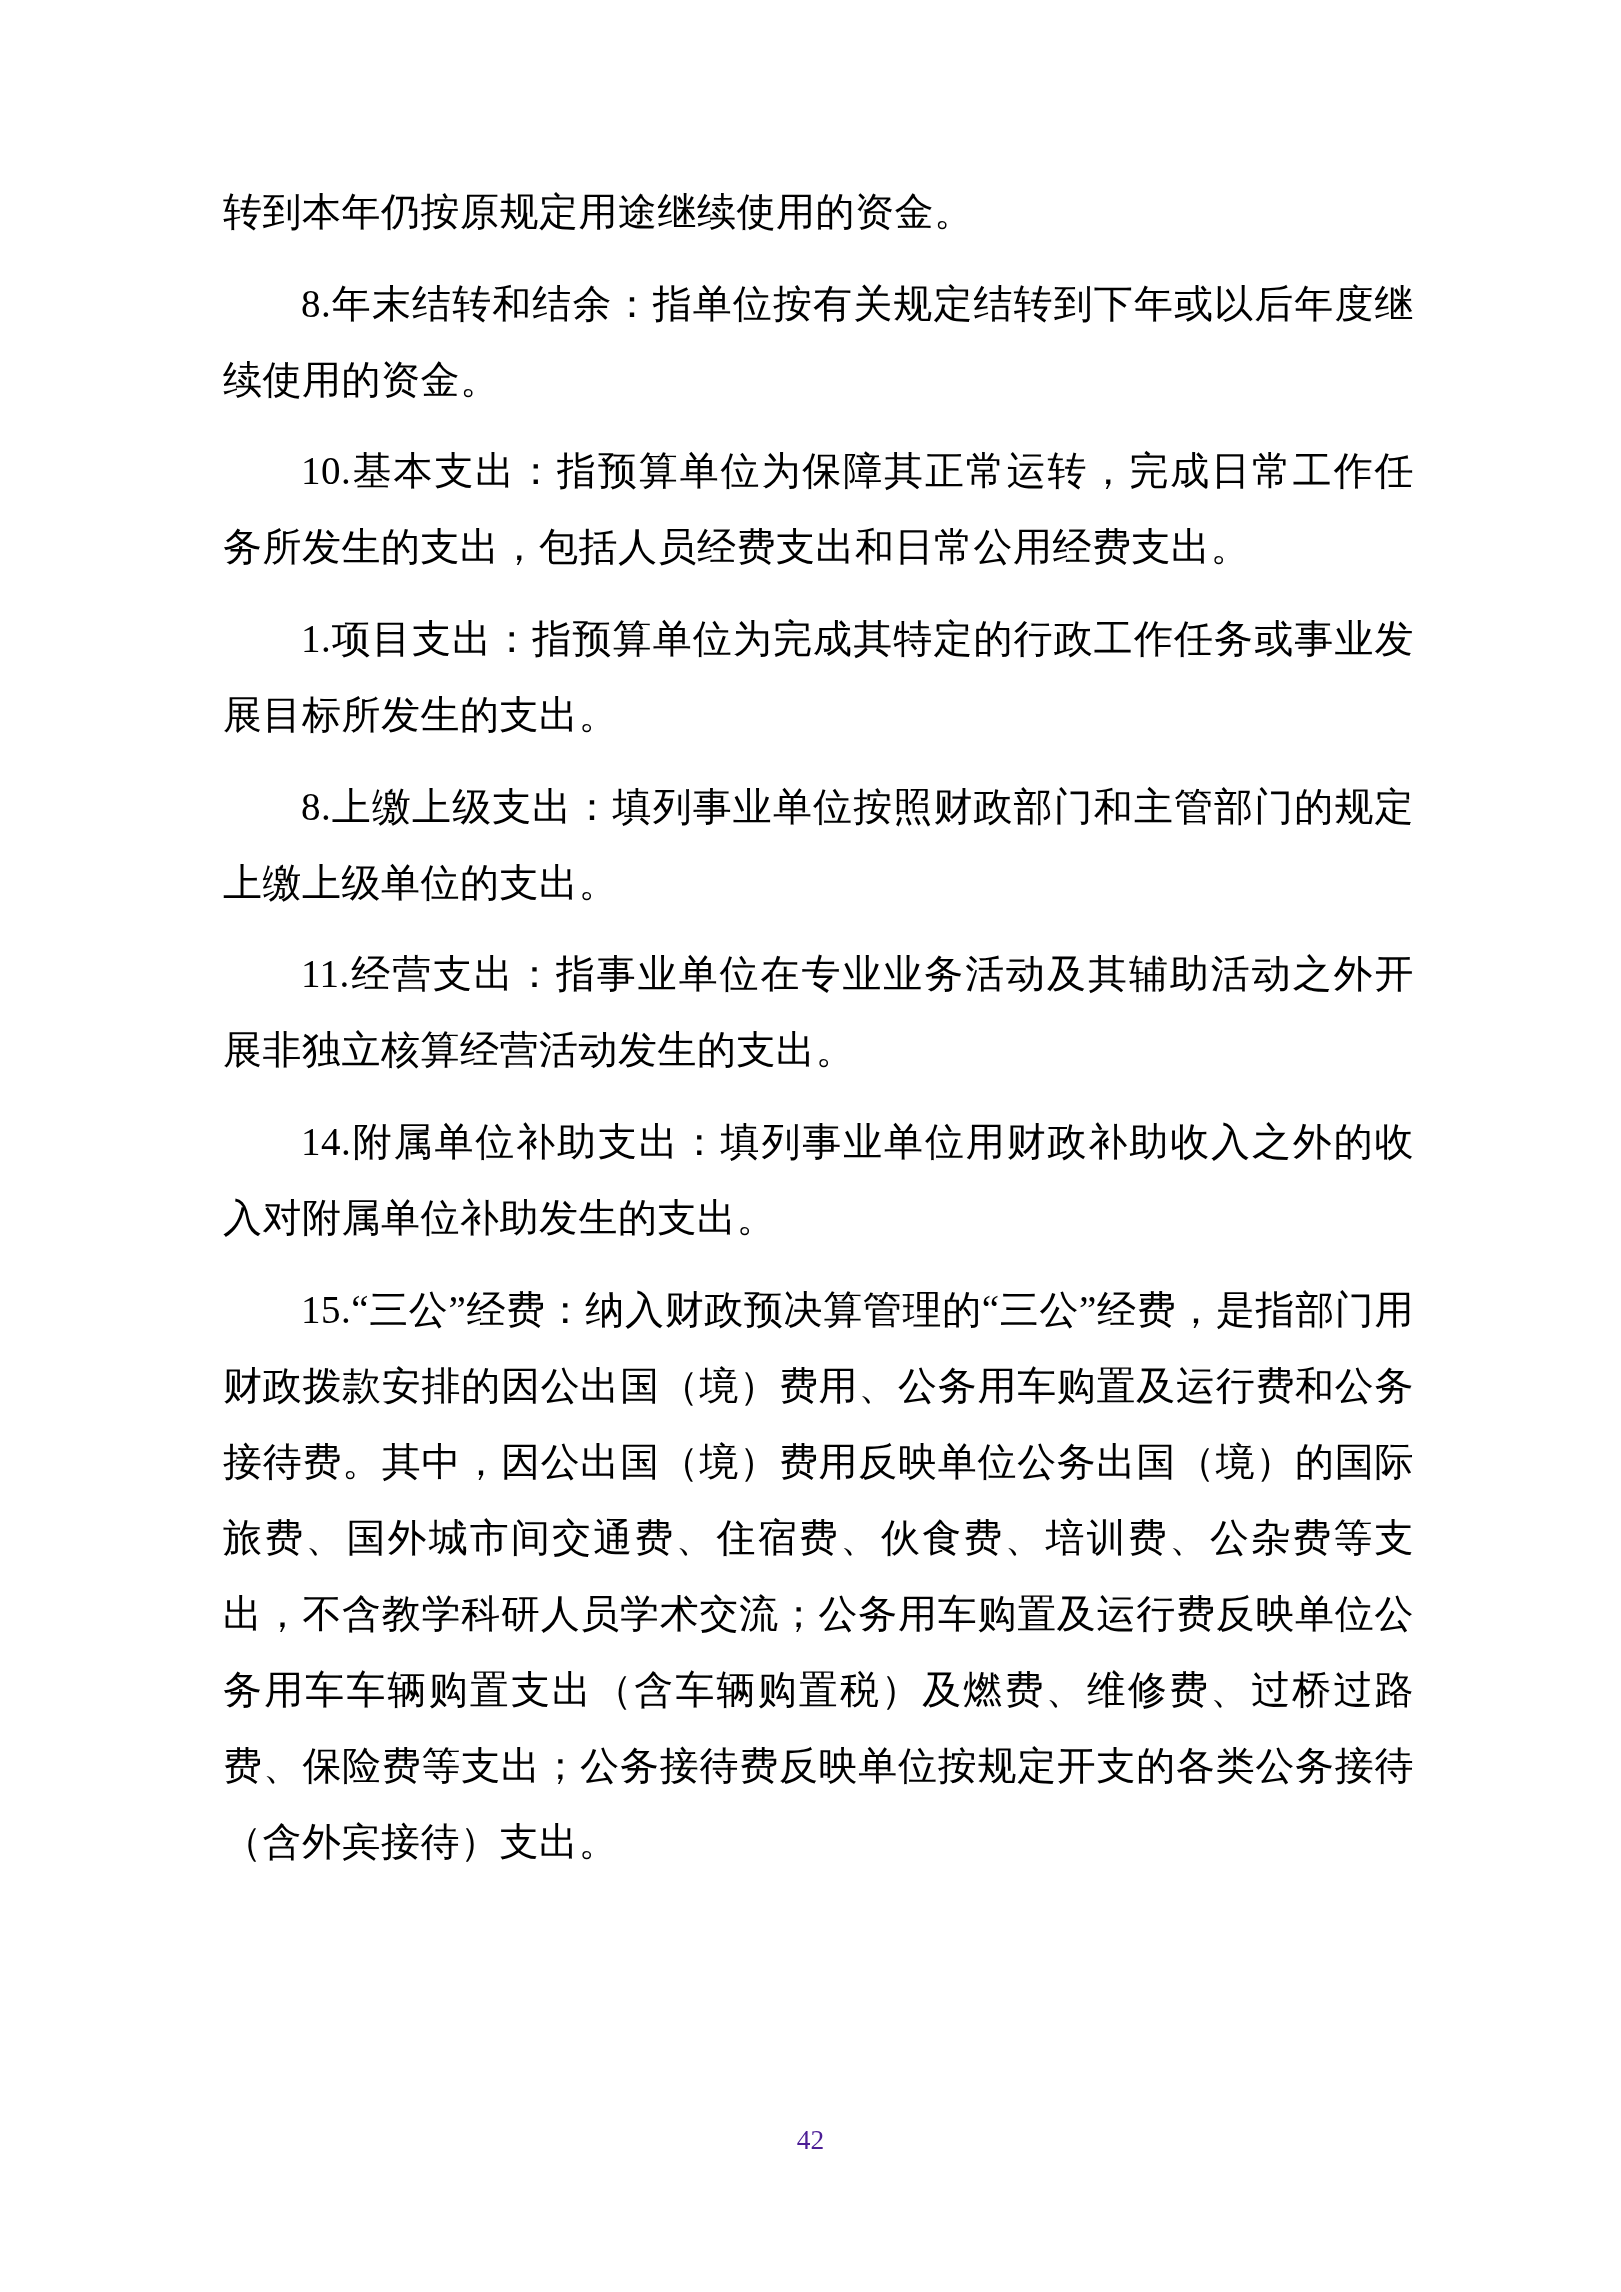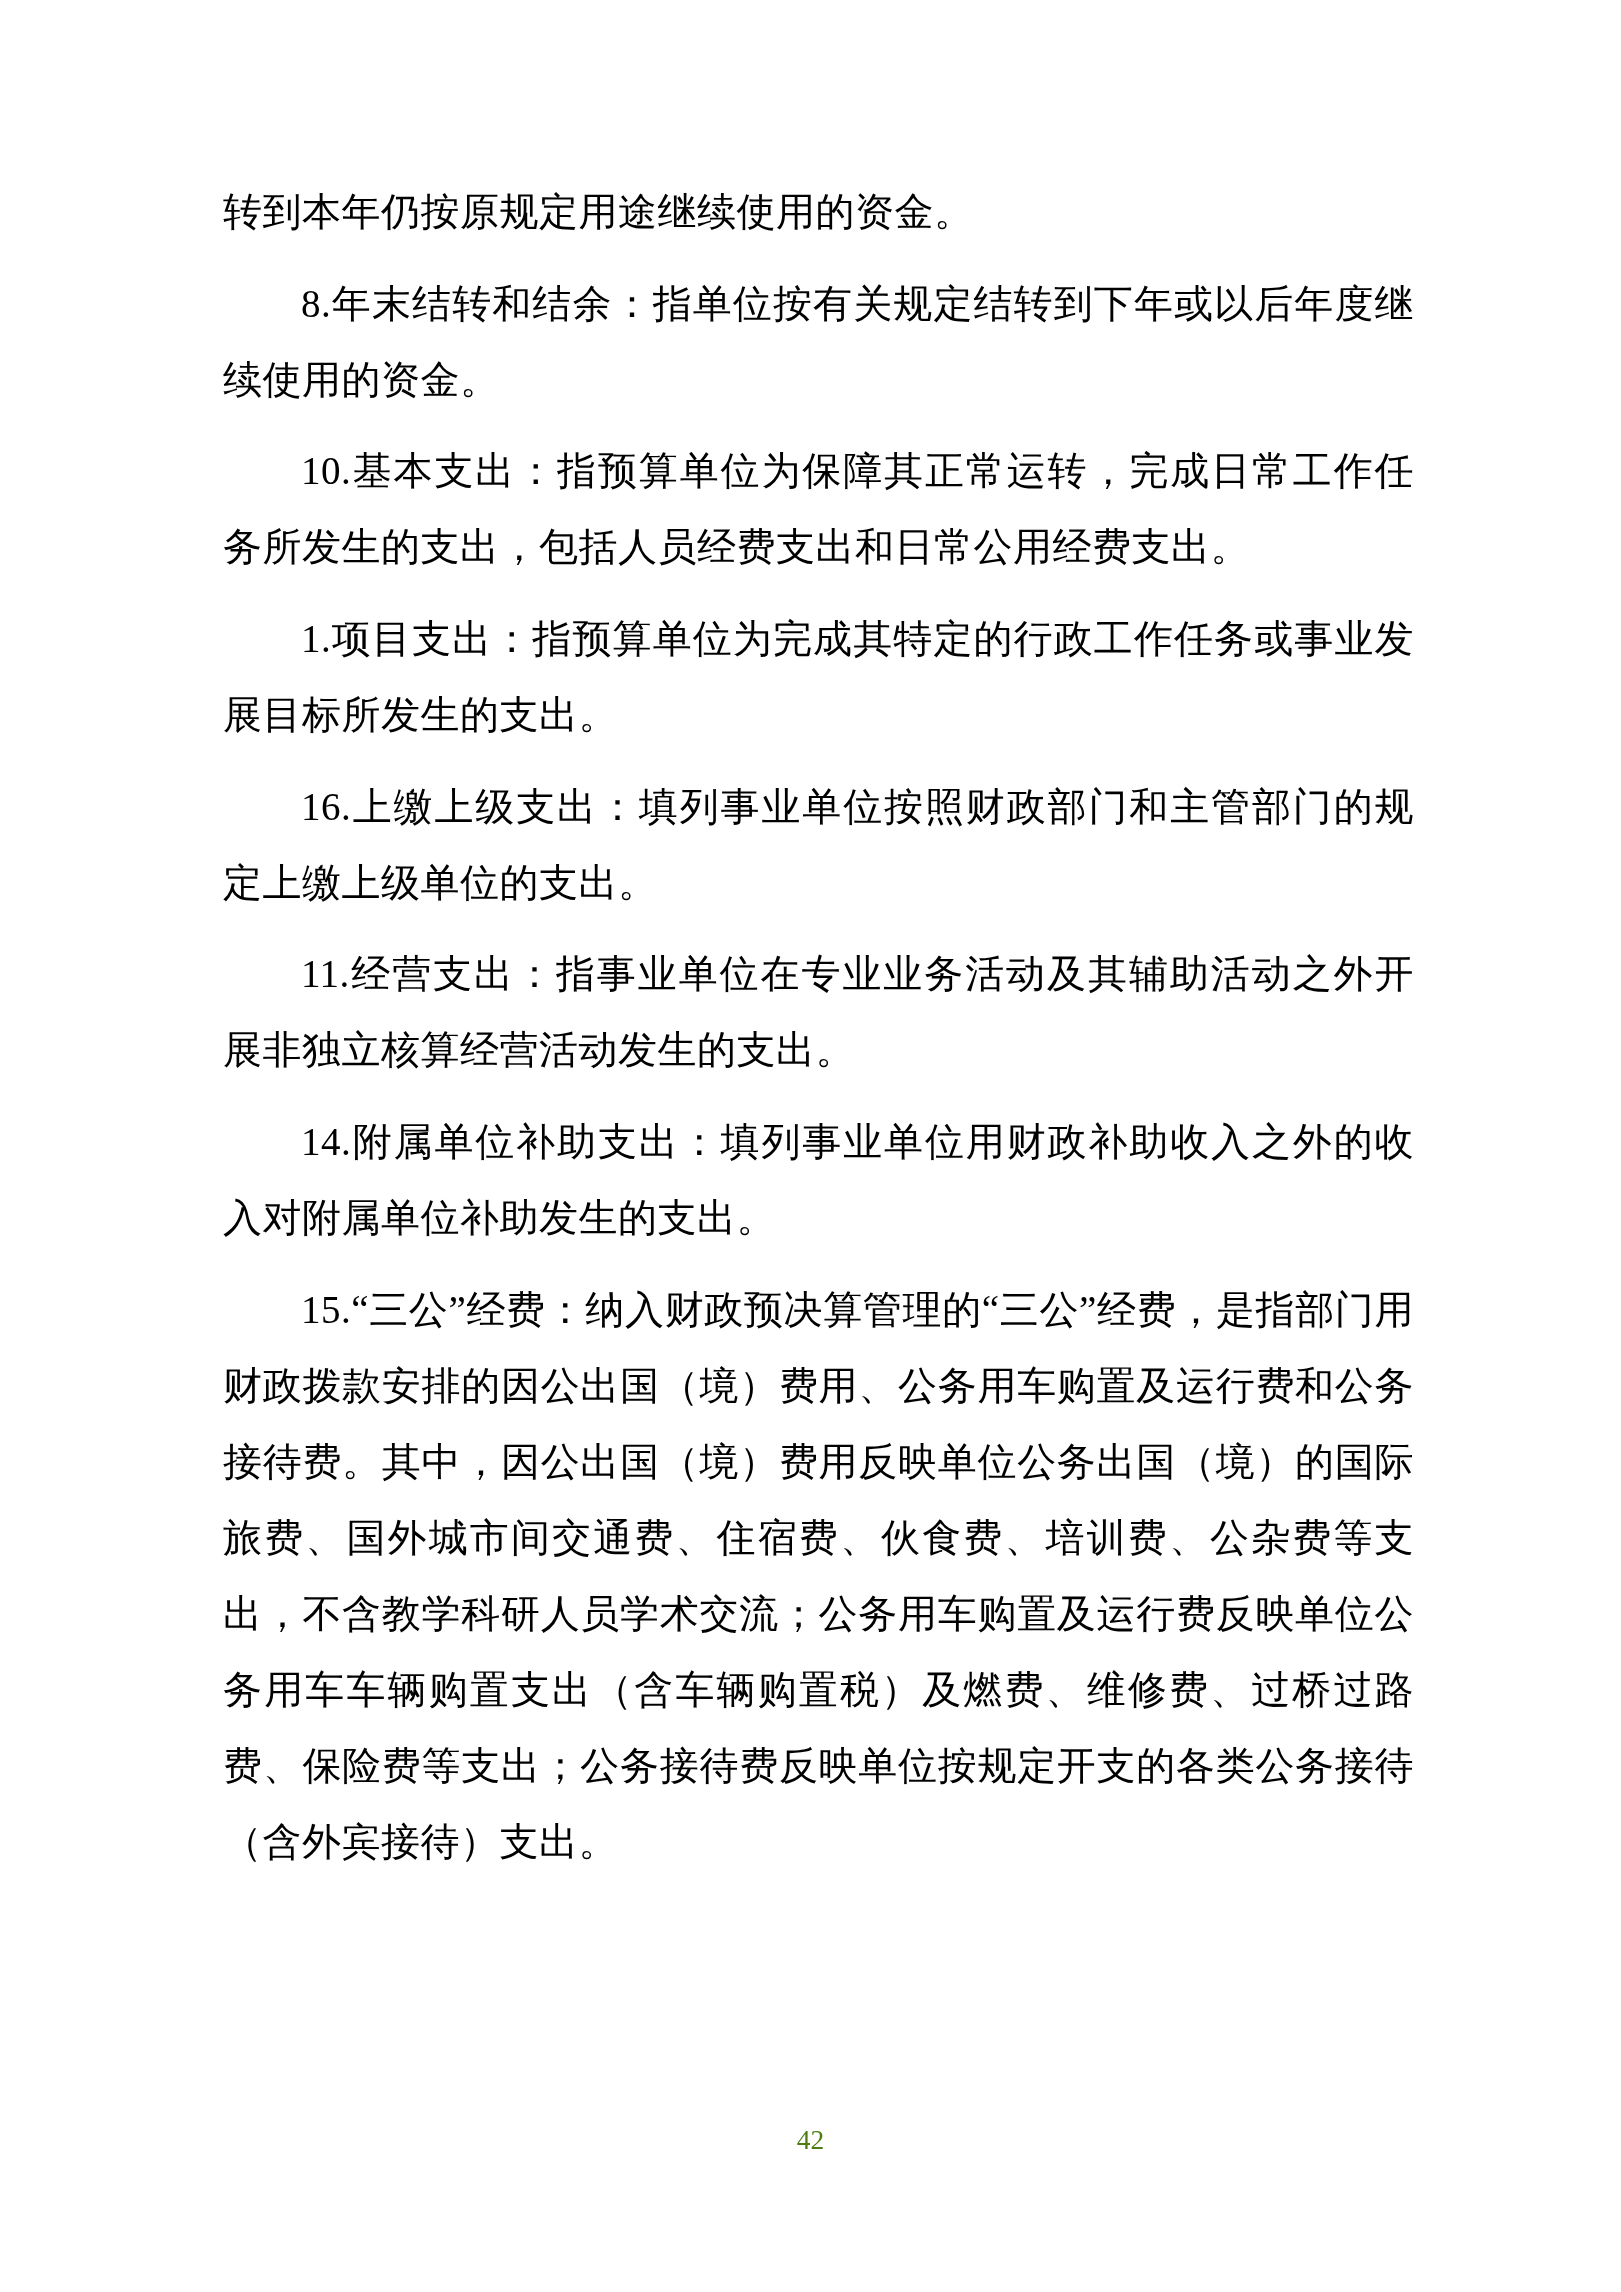--- a/index.html
+++ b/index.html
@@ -39,39 +39,39 @@
     text-indent: 0;
   }
   .page-number {
     position: absolute;
     left: 0;
     right: 0;
     top: 2125px;
     text-align: center;
     font-family: "Liberation Serif", "DejaVu Serif", serif;
     font-size: 27.4px;
-    color: #4d7c0f;
+    color: #4c1d95;
   }
 </style>
 </head>
 <body>
 
 <div class="page">
 
   <div class="content">
 
     <p class="para noindent">转到本年仍按原规定用途继续使用的资金。</p>
 
     <p class="para indent">8.年末结转和结余：指单位按有关规定结转到下年或以后年度继续使用的资金。</p>
 
     <p class="para indent">10.基本支出：指预算单位为保障其正常运转，完成日常工作任务所发生的支出，包括人员经费支出和日常公用经费支出。</p>
 
     <p class="para indent">1.项目支出：指预算单位为完成其特定的行政工作任务或事业发展目标所发生的支出。</p>
 
-    <p class="para indent">16.上缴上级支出：填列事业单位按照财政部门和主管部门的规定上缴上级单位的支出。</p>
+    <p class="para indent">8.上缴上级支出：填列事业单位按照财政部门和主管部门的规定上缴上级单位的支出。</p>
 
     <p class="para indent">11.经营支出：指事业单位在专业业务活动及其辅助活动之外开展非独立核算经营活动发生的支出。</p>
 
     <p class="para indent">14.附属单位补助支出：填列事业单位用财政补助收入之外的收入对附属单位补助发生的支出。</p>
 
     <p class="para indent">15.“三公”经费：纳入财政预决算管理的“三公”经费，是指部门用财政拨款安排的因公出国（境）费用、公务用车购置及运行费和公务接待费。其中，因公出国（境）费用反映单位公务出国（境）的国际旅费、国外城市间交通费、住宿费、伙食费、培训费、公杂费等支出，不含教学科研人员学术交流；公务用车购置及运行费反映单位公务用车车辆购置支出（含车辆购置税）及燃费、维修费、过桥过路费、保险费等支出；公务接待费反映单位按规定开支的各类公务接待（含外宾接待）支出。</p>
 
   </div>
 
   <div class="page-number">42</div>

